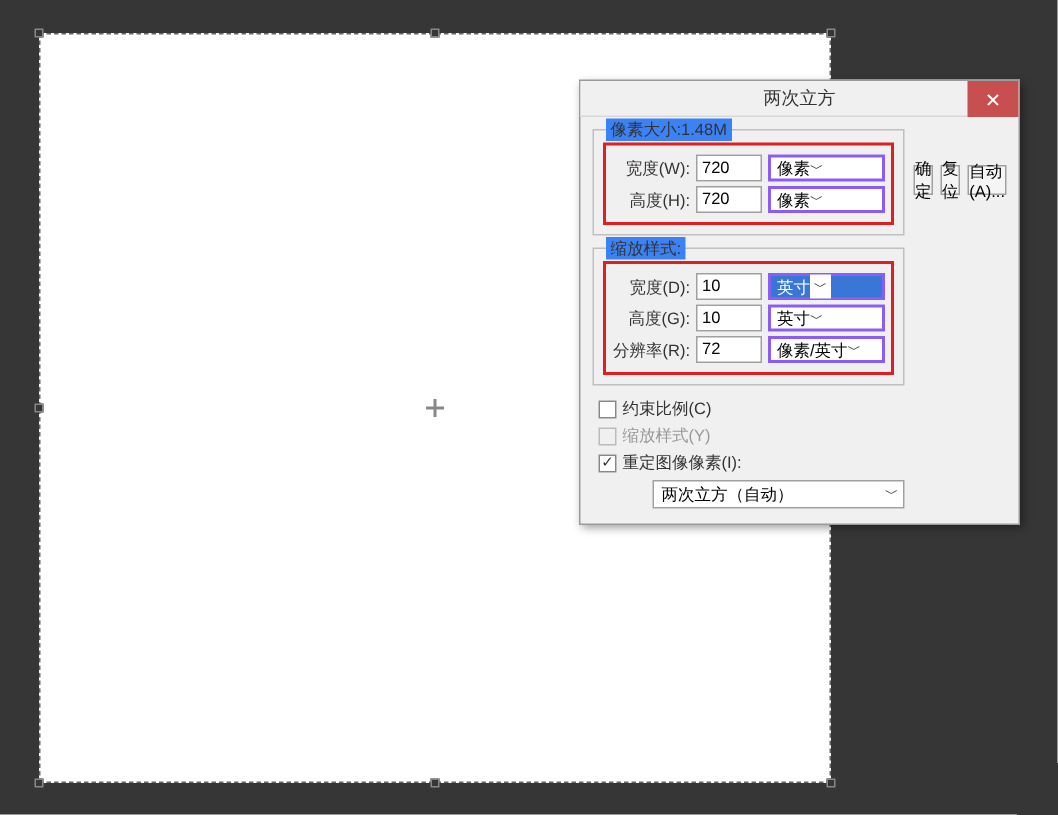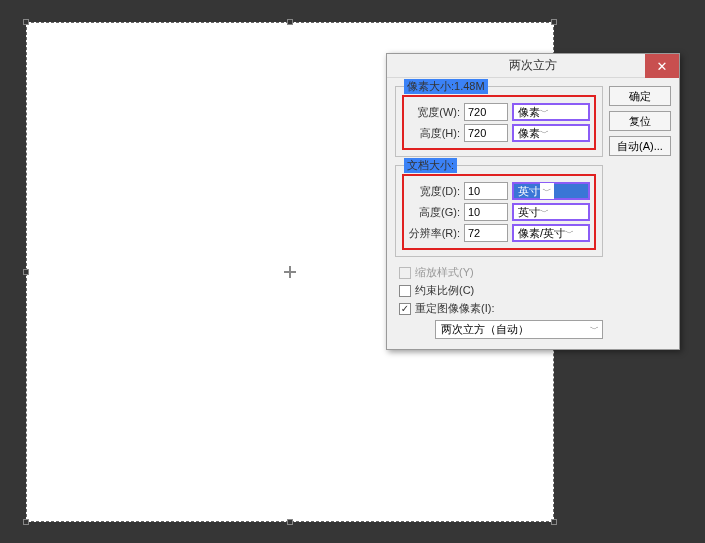--- a/index.html
+++ b/index.html
@@ -82,21 +82,21 @@
     justify-content: center;
     color: #fff;
     font-size: 13px;
   }
   .dlg-body {
     display: flex;
     padding: 8px 8px 10px 8px;
     gap: 6px;
   }
   .fields-col { flex: 1; }
-  .btn-col { width: 62px; display: flex; flex-direction: column; gap: 5px; }
+  .btn-col { width: 62px; display: flex; flex-direction: row; gap: 5px; margin-top: 24px; }
 
   .btn {
     height: 20px;
     background: #f5f5f5;
     border: 1px solid #a0a0a0;
     font-size: 11px;
     display: flex;
     align-items: center;
     justify-content: center;
     cursor: pointer;
@@ -234,21 +234,21 @@
             <input class="field-input" value="720" style="">
             <div class="field-select">
               <span>像素</span>
               <span class="chev">﹀</span>
             </div>
           </div>
         </div>
       </div>
 
       <div class="group">
-        <div class="group-title">文档大小:</div>
+        <div class="group-title">缩放样式:</div>
         <div class="highlight-box">
           <div class="field-row">
             <span class="field-label">宽度(D):</span>
             <input class="field-input" value="10" style="">
             <div class="field-select sel-blue">
               <span>英寸</span>
               <span class="chev">﹀</span>
             </div>
           </div>
           <div class="field-row">
@@ -263,27 +263,27 @@
             <span class="field-label">分辨率(R):</span>
             <input class="field-input" value="72" style="">
             <div class="field-select">
               <span>像素/英寸</span>
               <span class="chev">﹀</span>
             </div>
           </div>
         </div>
       </div>
 
+      <div class="cb-row">
+        <span class="cb"></span>
+        <span>约束比例(C)</span>
+      </div>
       <div class="cb-row disabled">
         <span class="cb disabled"></span>
         <span>缩放样式(Y)</span>
-      </div>
-      <div class="cb-row">
-        <span class="cb"></span>
-        <span>约束比例(C)</span>
       </div>
       <div class="cb-row">
         <span class="cb">✓</span>
         <span>重定图像像素(I):</span>
       </div>
       <div class="resample-select">
         <span>两次立方（自动）</span>
         <span class="chev">﹀</span>
       </div>
 

